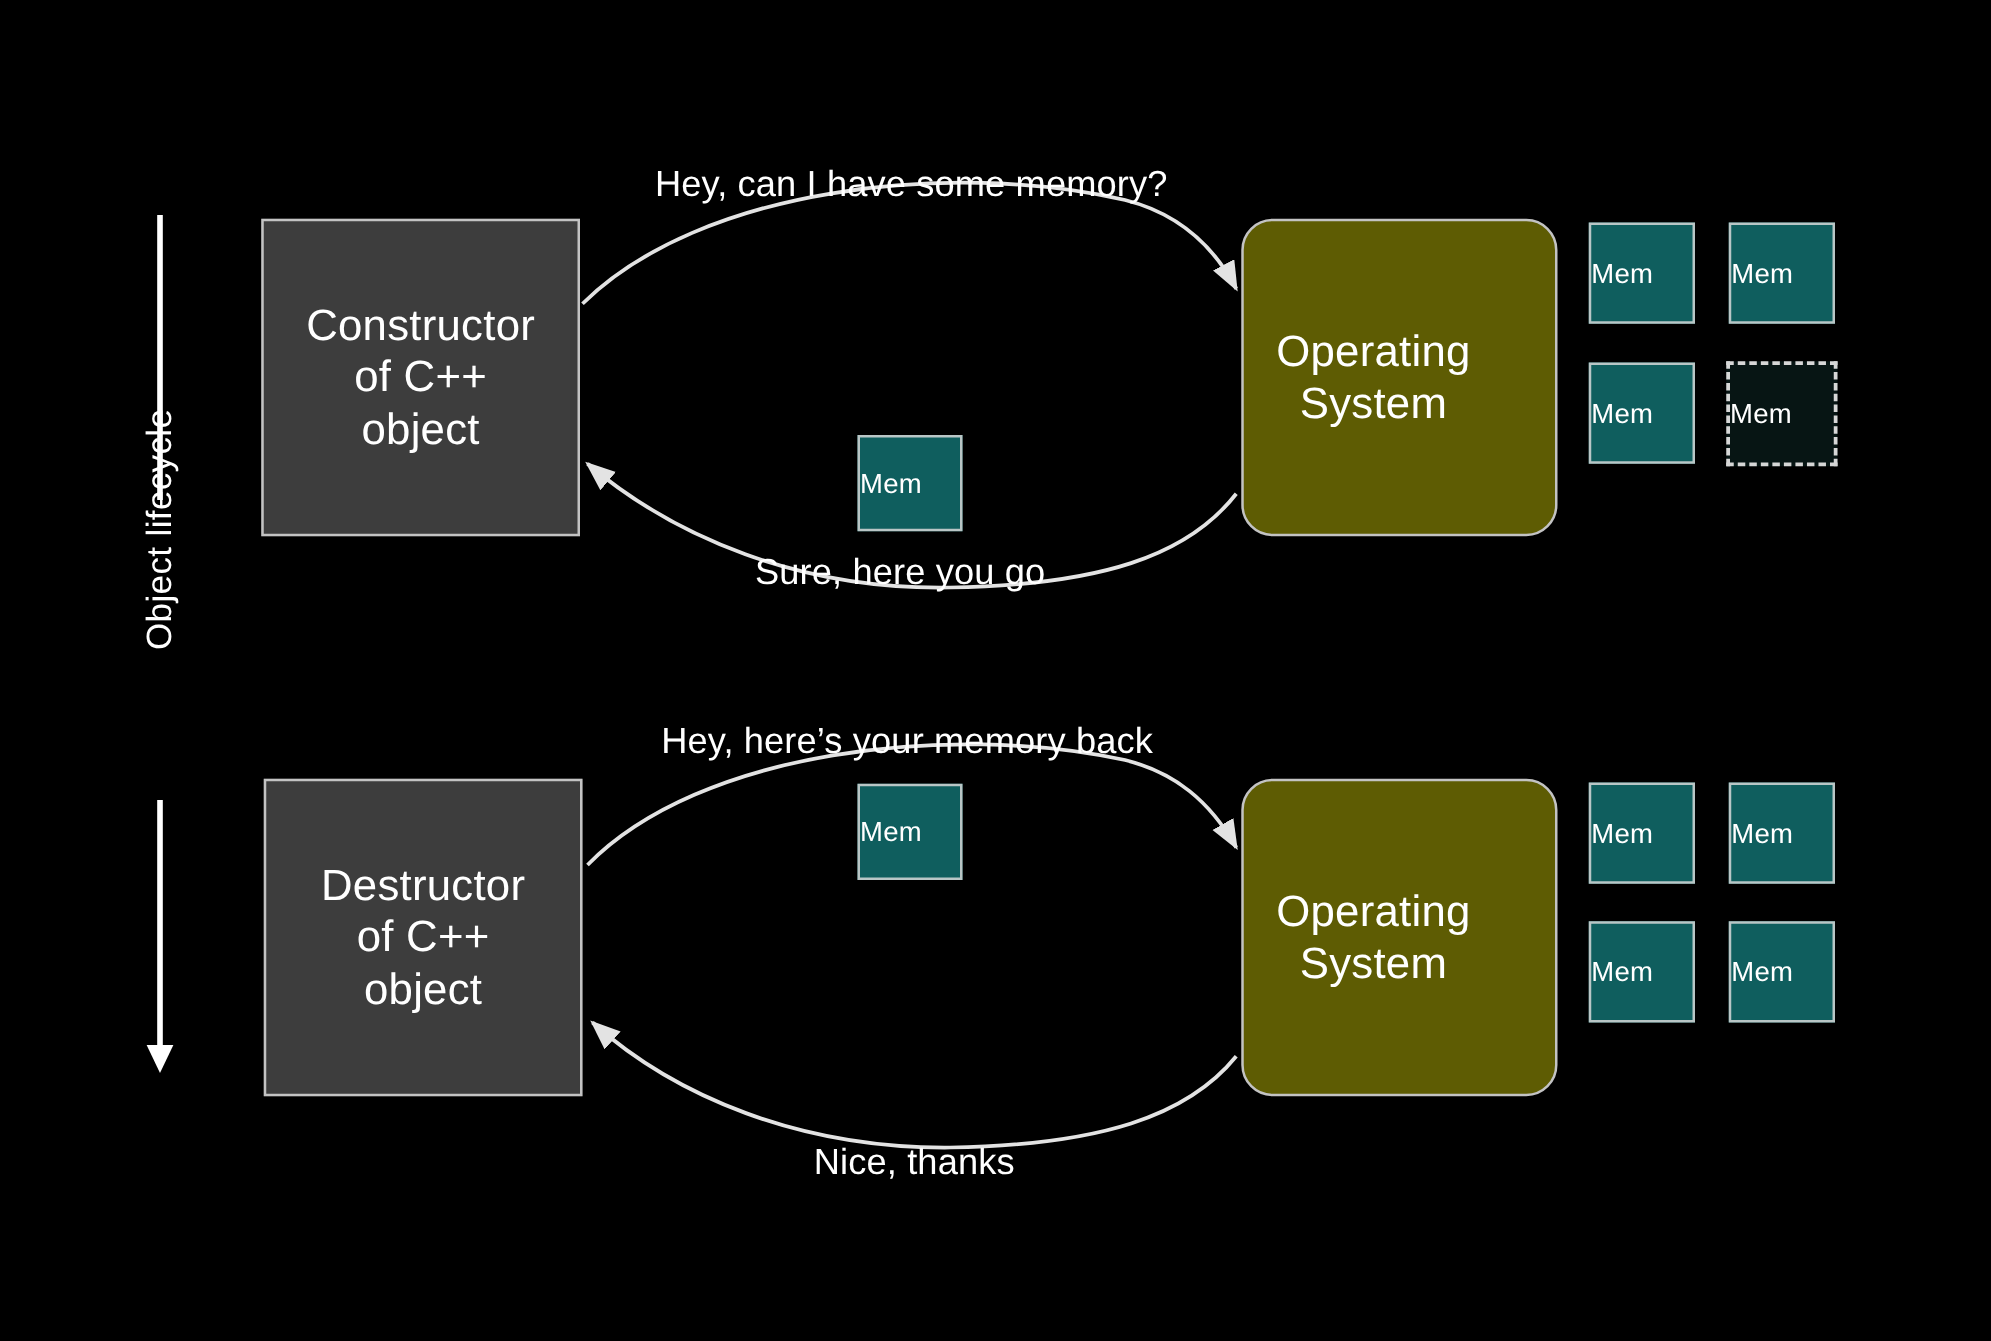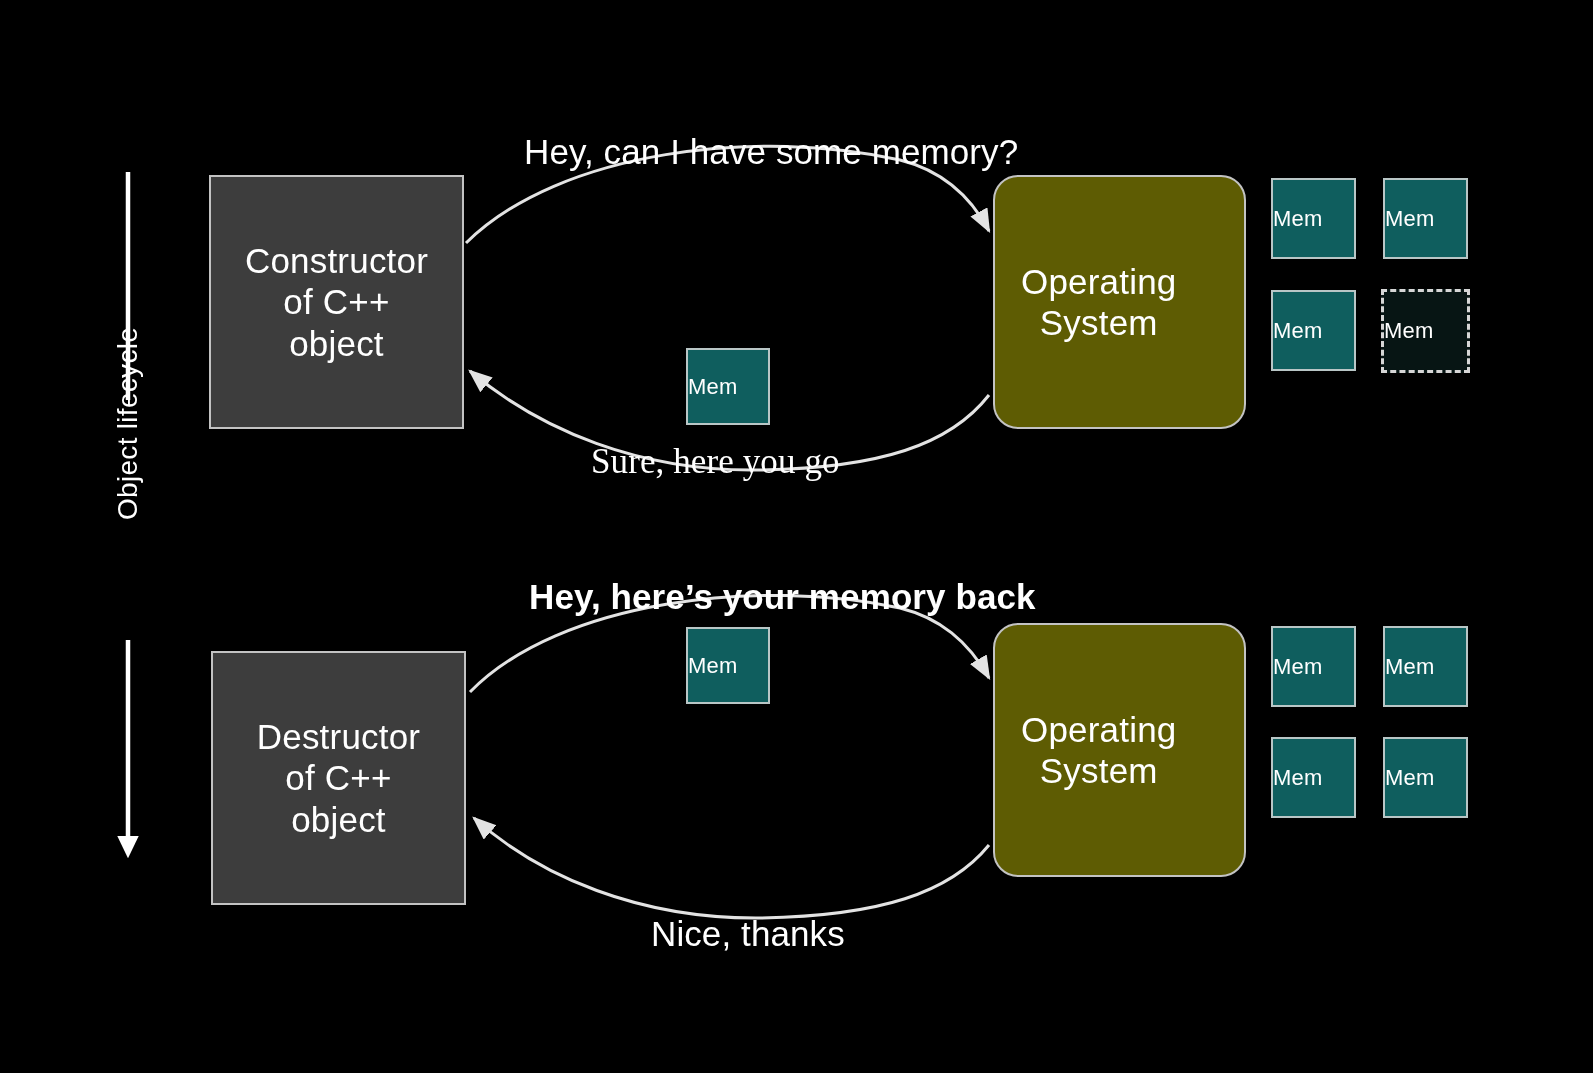--- a/index.html
+++ b/index.html
@@ -52,21 +52,21 @@
   }
   .mem.empty {
     background: #071514;
     border: 3px dashed #d6d6d6;
   }
 
   
   .msg {
     position: absolute;
     color: #ffffff;
-    font-size: 35px;
+    font-size: 29px;
     white-space: nowrap;
     letter-spacing: 0.1px;
   }
 
   
   .axis-label {
     position: absolute;
     color: #ffffff;
     font-size: 28px;
     white-space: nowrap;
@@ -125,54 +125,54 @@
 
   <div class="node actor olive" style="left:993px; top:175px; width:253px; height:254px;">
     <div>
       <span>Operating</span>
       <span class="line2">System</span>
     </div>
   </div>
 
   <div class="msg" style="left:524px; top:132px;">Hey, can I have some memory?</div>
 
-  <div class="msg" style="left:591px; top:442px;font-family:Liberation Serif, serif;">Sure, here you go</div>
+  <div class="msg" style="left:604px; top:442px;">Sure, here you go</div>
 
   <div class="node mem" style="left:686px; top:348px; width:84px; height:77px;">
     <span>Mem</span>
   </div>
 
   <div class="node mem" style="left:1271px; top:178px; width:85px; height:81px;">
     <span>Mem</span>
   </div>
   <div class="node mem" style="left:1383px; top:178px; width:85px; height:81px;">
     <span>Mem</span>
   </div>
   <div class="node mem" style="left:1271px; top:290px; width:85px; height:81px;">
     <span>Mem</span>
   </div>
   <div class="node mem empty" style="left:1381px; top:289px; width:89px; height:84px;">
     <span>Mem</span>
   </div>
 
-  <div class="node actor gray" style="left:211px; top:651px; width:255px; height:254px;">
+  <div class="node actor gray" style="left:211px; top:623px; width:255px; height:254px;">
     <div>
       <span>Destructor</span>
       <span class="line2">of C++ object</span>
     </div>
   </div>
 
   <div class="node actor olive" style="left:993px; top:623px; width:253px; height:254px;">
     <div>
       <span>Operating</span>
       <span class="line2">System</span>
     </div>
   </div>
 
-  <div class="msg" style="left:529px; top:577px;font-weight:bold;">Hey, here’s your memory back</div>
+  <div class="msg" style="left:529px; top:577px;">Hey, here’s your memory back</div>
 
   <div class="msg" style="left:651px; top:899px;margin-top:15px;">Nice, thanks</div>
 
   <div class="node mem" style="left:686px; top:627px; width:84px; height:77px;">
     <span>Mem</span>
   </div>
 
   <div class="node mem" style="left:1271px; top:626px; width:85px; height:81px;">
     <span>Mem</span>
   </div>

